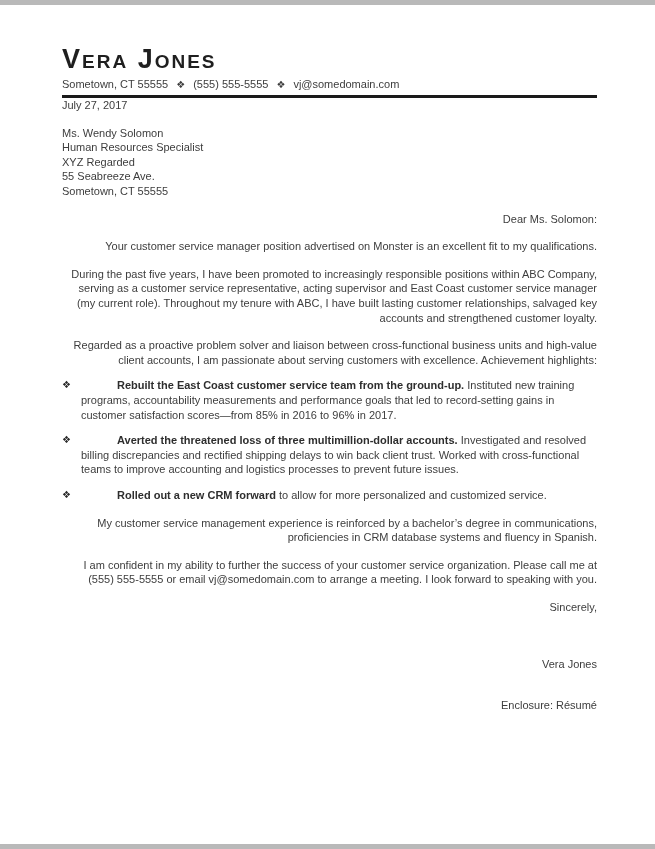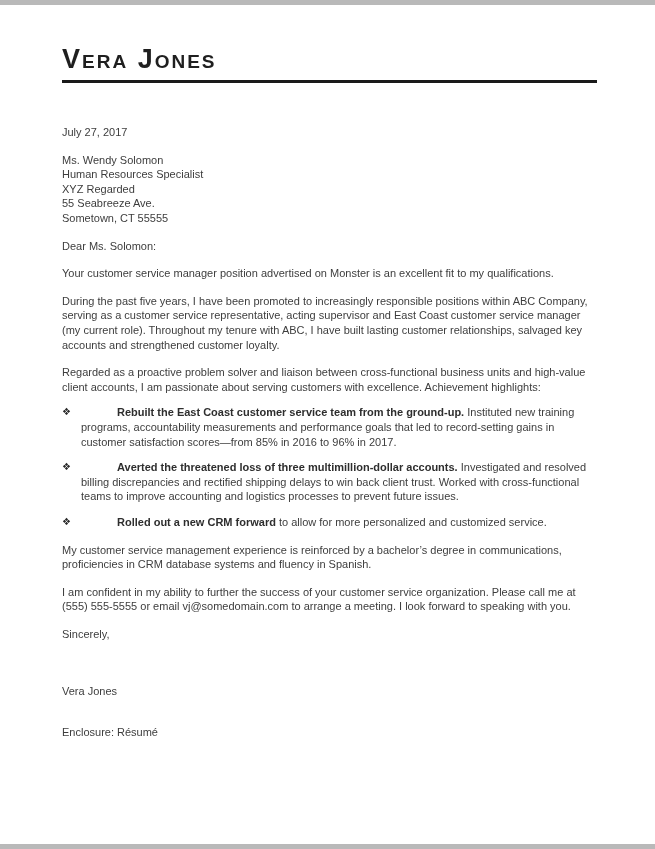--- a/index.html
+++ b/index.html
@@ -54,23 +54,23 @@
     margin-top: 5px;
     height: 3px;
     background: #1a1a1a;
   }
 
   
   .body-text, p, .recipient, .date-line, li {
     font-size: 11px;
     line-height: 14.6px;
   }
-  .date-line { margin-top: 42px; }
+  .date-line { }
   .recipient { margin-top: 13px; }
-  p { margin: 13px 0 0 0; }
+  p { margin: 13px 0 0 0; text-align: right; }
 
   ul.bullets {
     list-style: none;
     margin: 0;
     padding: 0;
   }
   ul.bullets li {
     display: flex;
     margin-top: 11px;
   }
@@ -88,20 +88,23 @@
 </style>
 </head>
 <body>
 
 <div class="edge-bar top"></div>
 
 <div class="doc">
 
   <header>
     <h1 class="name">Vera Jones</h1>
+    <div class="contact">
+      <span>Sometown, CT 55555</span><span class="sep">❖</span><span>(555) 555-5555</span><span class="sep">❖</span><span>vj@somedomain.com</span>
+    </div>
     <div class="rule"></div>
   </header>
 
   <div class="date-line">July 27, 2017</div>
 
   <div class="recipient">
     <div>Ms. Wendy Solomon</div>
     <div>Human Resources Specialist</div>
     <div>XYZ Regarded</div>
     <div>55 Seabreeze Ave.</div>

